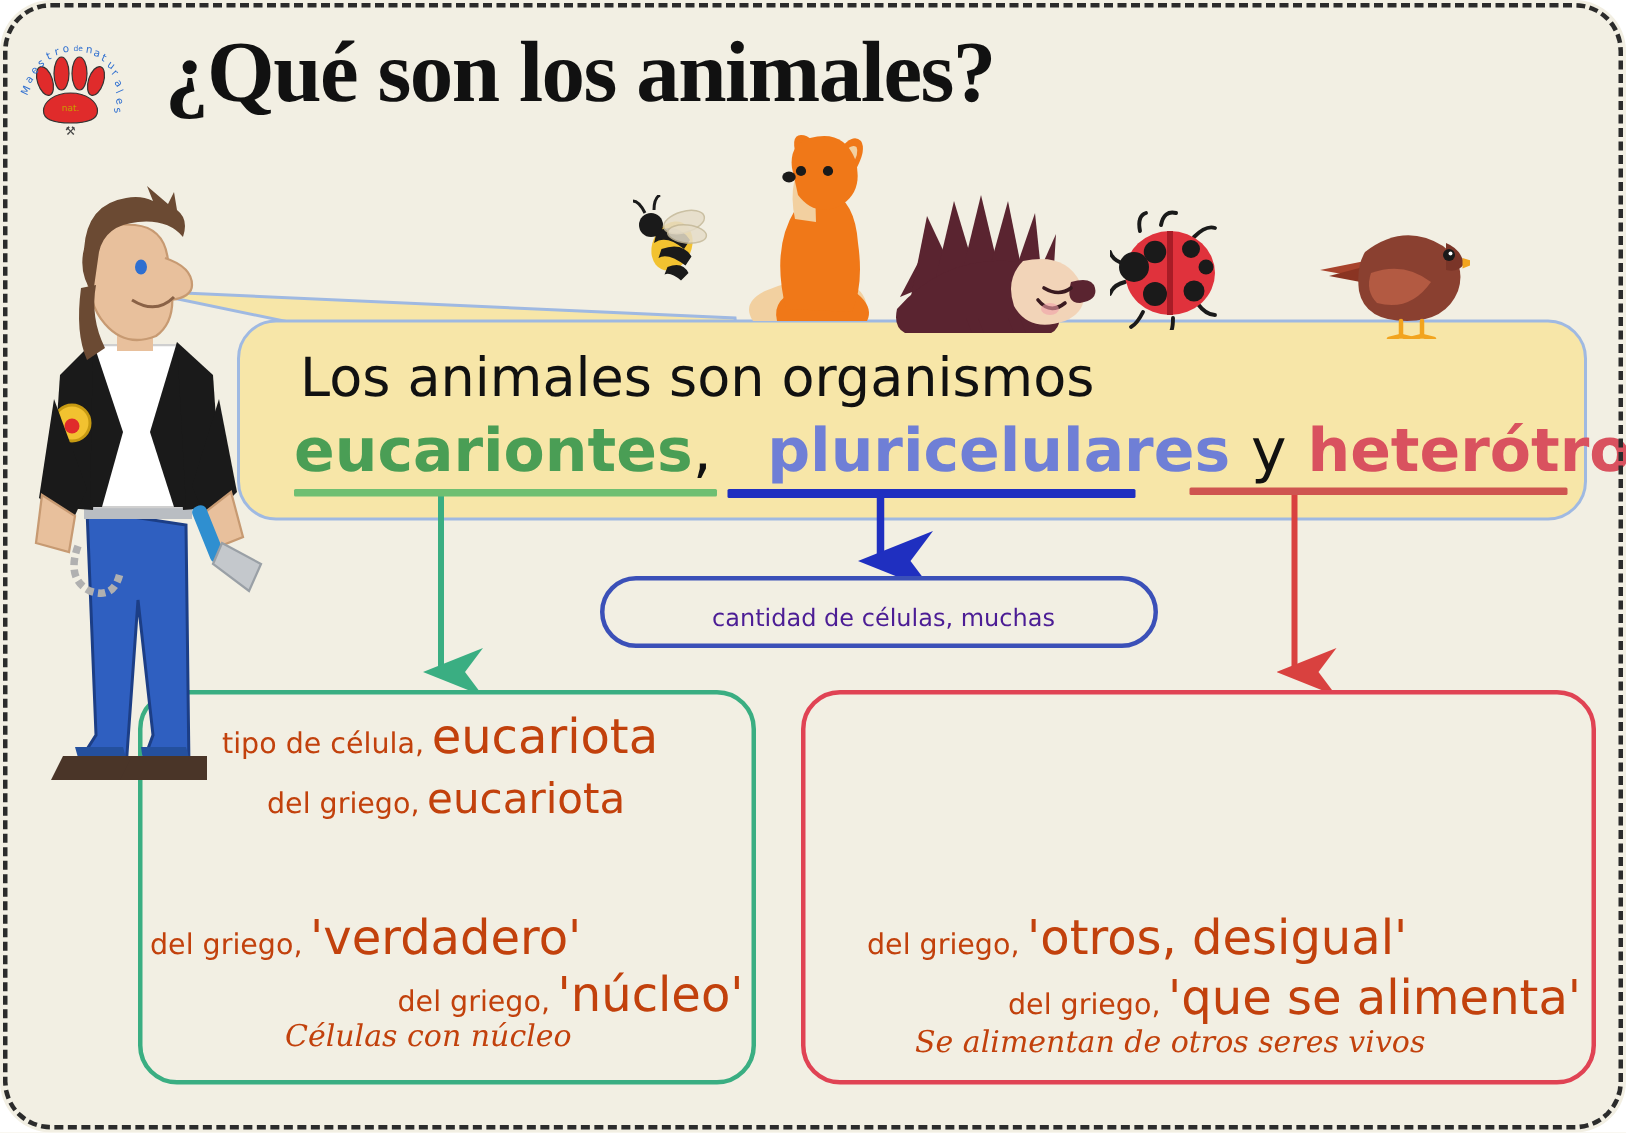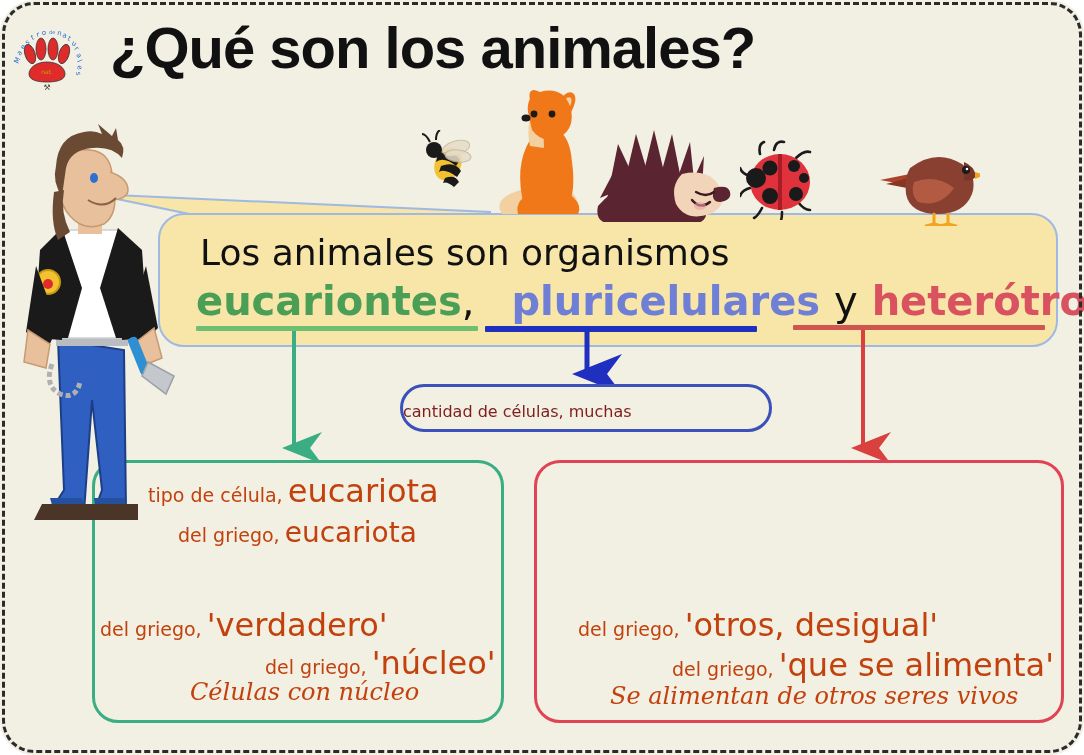--- a/index.html
+++ b/index.html
@@ -20,21 +20,21 @@
   #dashborder{
     position:absolute;left:2px;top:2px;right:2px;bottom:2px;
     border:3px dashed #2b2b2b;
     border-radius:32px;
     pointer-events:none;
     z-index:60;
   }
   
   #title{
     position:absolute;left:110px;top:14px;
-    font-family:Liberation Sans, sans-serif;
+    font-family:Liberation Serif, serif;
     font-weight:bold;
     font-size:58px;
     letter-spacing:-1px;
     color:#111111;
     white-space:nowrap;
     z-index:20;
   }
   
   #logo{position:absolute;left:8px;top:18px;width:78px;height:74px;z-index:25;}
   
@@ -83,43 +83,43 @@
   #connectors{position:absolute;left:0;top:0;width:1084px;height:755px;z-index:16;pointer-events:none;}
   
   #bluebox{
     position:absolute;left:400px;top:384px;width:372px;height:48px;
     border:3px solid #3b50b8;border-radius:24px;
     background:#f2efe3;
     z-index:19;box-sizing:border-box;
   }
   #bluebox-text{
     position:absolute;left:0;top:0;width:372px;height:48px;
-    display:flex;align-items:center;
-    white-space:nowrap;color:#7f1d1d;
+    display:flex;align-items:center;justify-content:center;
+    white-space:nowrap;color:#4c1d95;
   }
   
   #greenbox{
     position:absolute;left:92px;top:460px;width:412px;height:263px;
     border:3px solid #3aae82;border-radius:26px;
     background:#f2efe3;
     z-index:19;box-sizing:border-box;
   }
   
   #redbox{
     position:absolute;left:534px;top:460px;width:530px;height:263px;
     border:3px solid #e04354;border-radius:26px;
     background:#f2efe3;
     z-index:19;box-sizing:border-box;
   }
   
   .row{position:absolute;white-space:nowrap;color:#c2410c;z-index:21;}
   .script{
     font-family:"DejaVu Serif", serif;
     font-style:italic;
-    font-size:24px;
+    font-size:20px;
   }
   
   #g-r1{left:148px;top:472px;}
   #g-r2{left:178px;top:516px;}
   #g-r3{left:100px;top:606px;}
   #g-r4{left:265px;top:644px;}
   #g-r5{left:190px;top:678px;}
   
   #r-r1{left:544px;top:470px;}
   #r-r2{left:697px;top:516px;}

